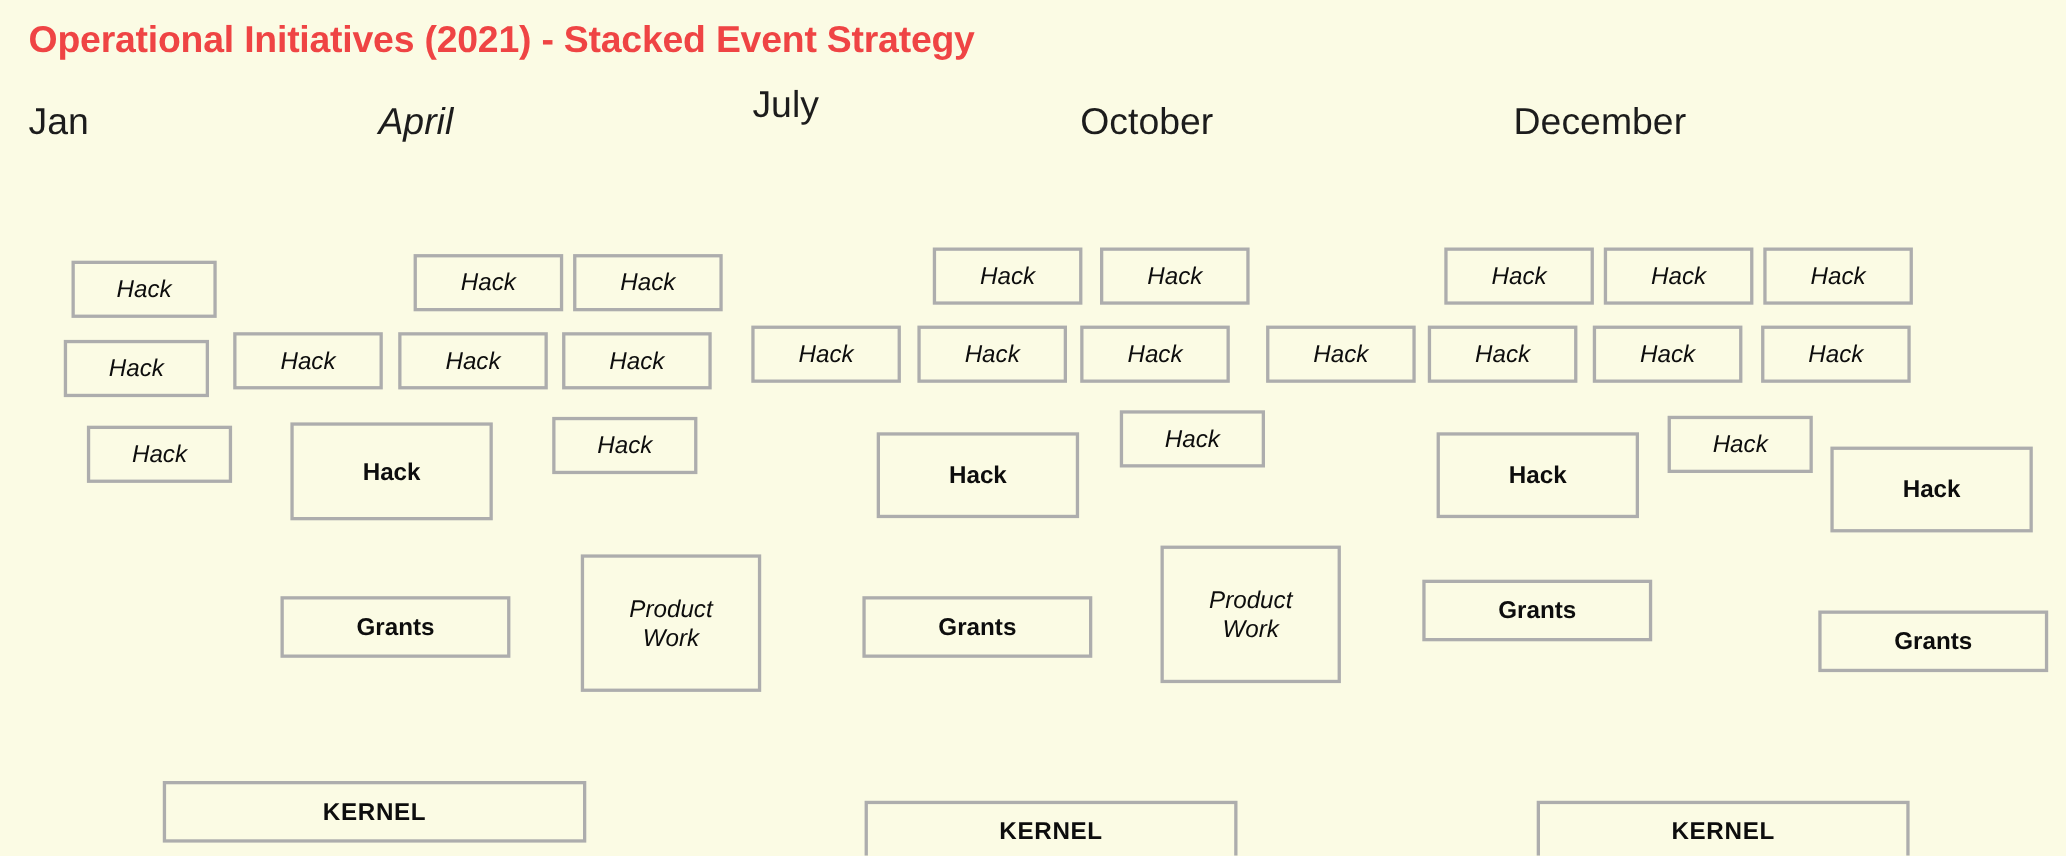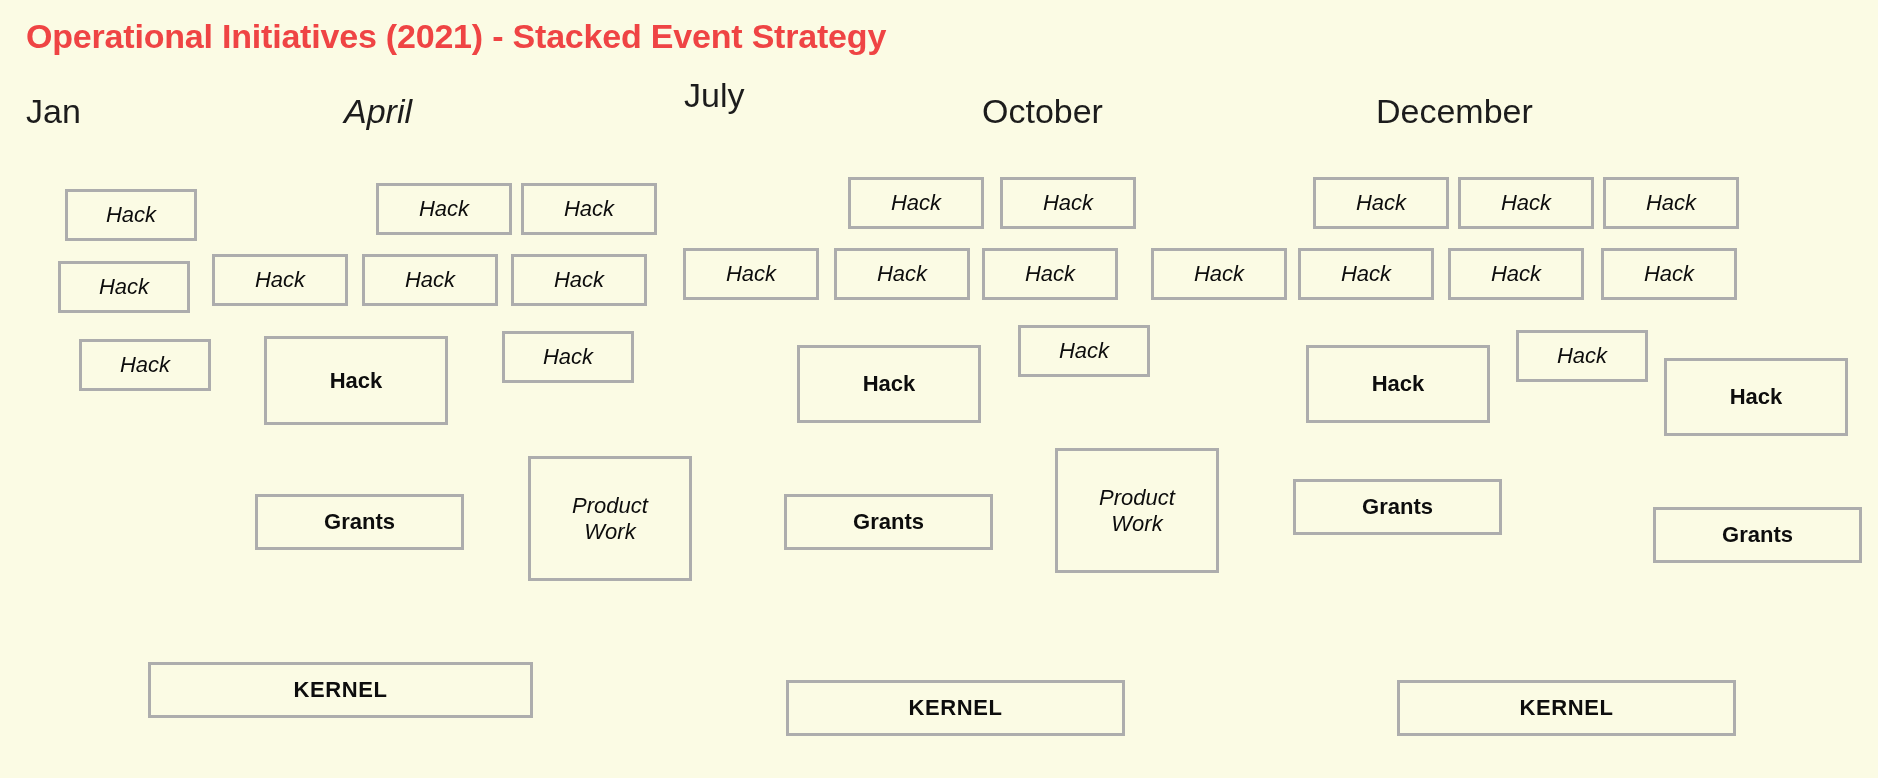--- a/index.html
+++ b/index.html
@@ -38,20 +38,21 @@
     position: absolute;
     box-sizing: border-box;
     border: 3px solid #adadad;
     background: #fbfbe4;
     display: flex;
     align-items: center;
     justify-content: center;
     text-align: center;
     line-height: 1.18;
     color: #0d0d0d;
+    margin-top: 48px;
   }
   .event-box .box-label {
     display: block;
     width: 100%;
     padding: 0 4px;
     box-sizing: border-box;
     white-space: pre-line;
   }
   .style-hack-small .box-label {
     font-style: italic;

